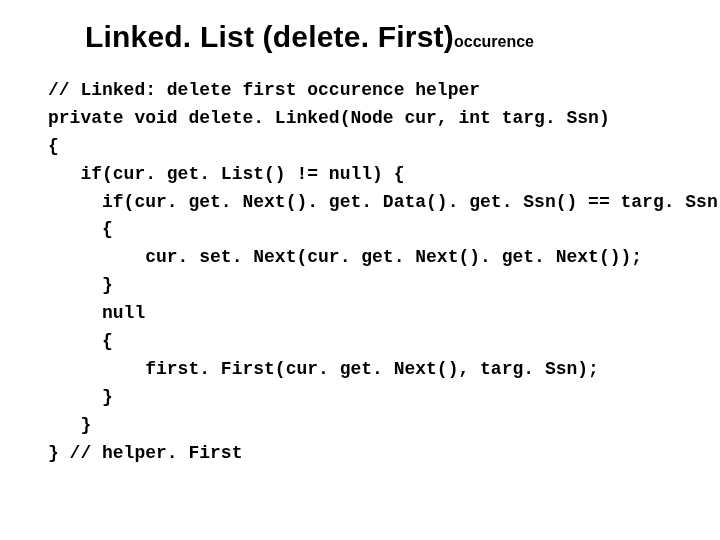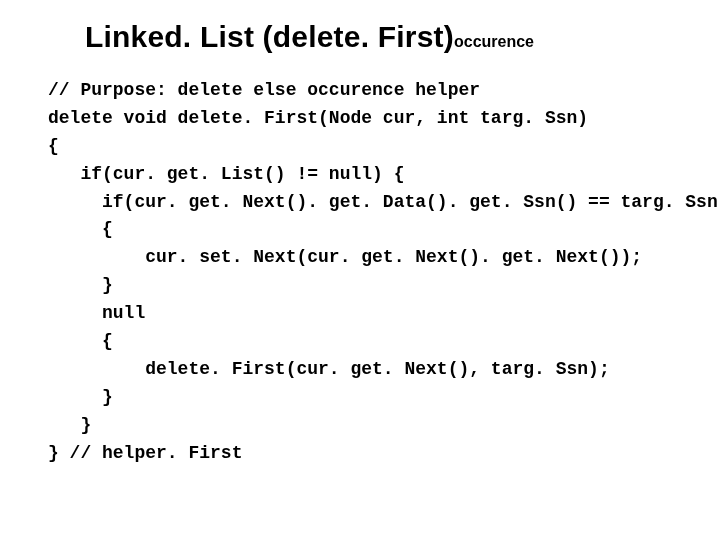--- a/index.html
+++ b/index.html
@@ -49,28 +49,28 @@
 </style>
 </head>
 <body>
 
 <div class="slide">
 
   <h1 class="title">
     <span class="title-main">Linked. List (delete. First)</span><span class="title-sub">occurence</span>
   </h1>
 
-  <pre class="code"><span>// Purpose: delete else occurence helper</span>
-<span>delete void delete. First(Node cur, int targ. Ssn)</span>
+  <pre class="code"><span>// Linked: delete first occurence helper</span>
+<span>private void delete. Linked(Node cur, int targ. Ssn)</span>
 <span>{</span>
 <span>   if(cur. get. List() != null) {</span>
 <span>     if(cur. get. Next(). get. Data(). get. Ssn() == targ. Ssn)</span>
 <span>     {</span>
 <span>         cur. set. Next(cur. get. Next(). get. Next());</span>
 <span>     }</span>
 <span>     null</span>
 <span>     {</span>
-<span>         delete. First(cur. get. Next(), targ. Ssn);</span>
+<span>         first. First(cur. get. Next(), targ. Ssn);</span>
 <span>     }</span>
 <span>   }</span>
 <span>} // helper. First</span></pre>
 
 </div>
 
 </body></html>

